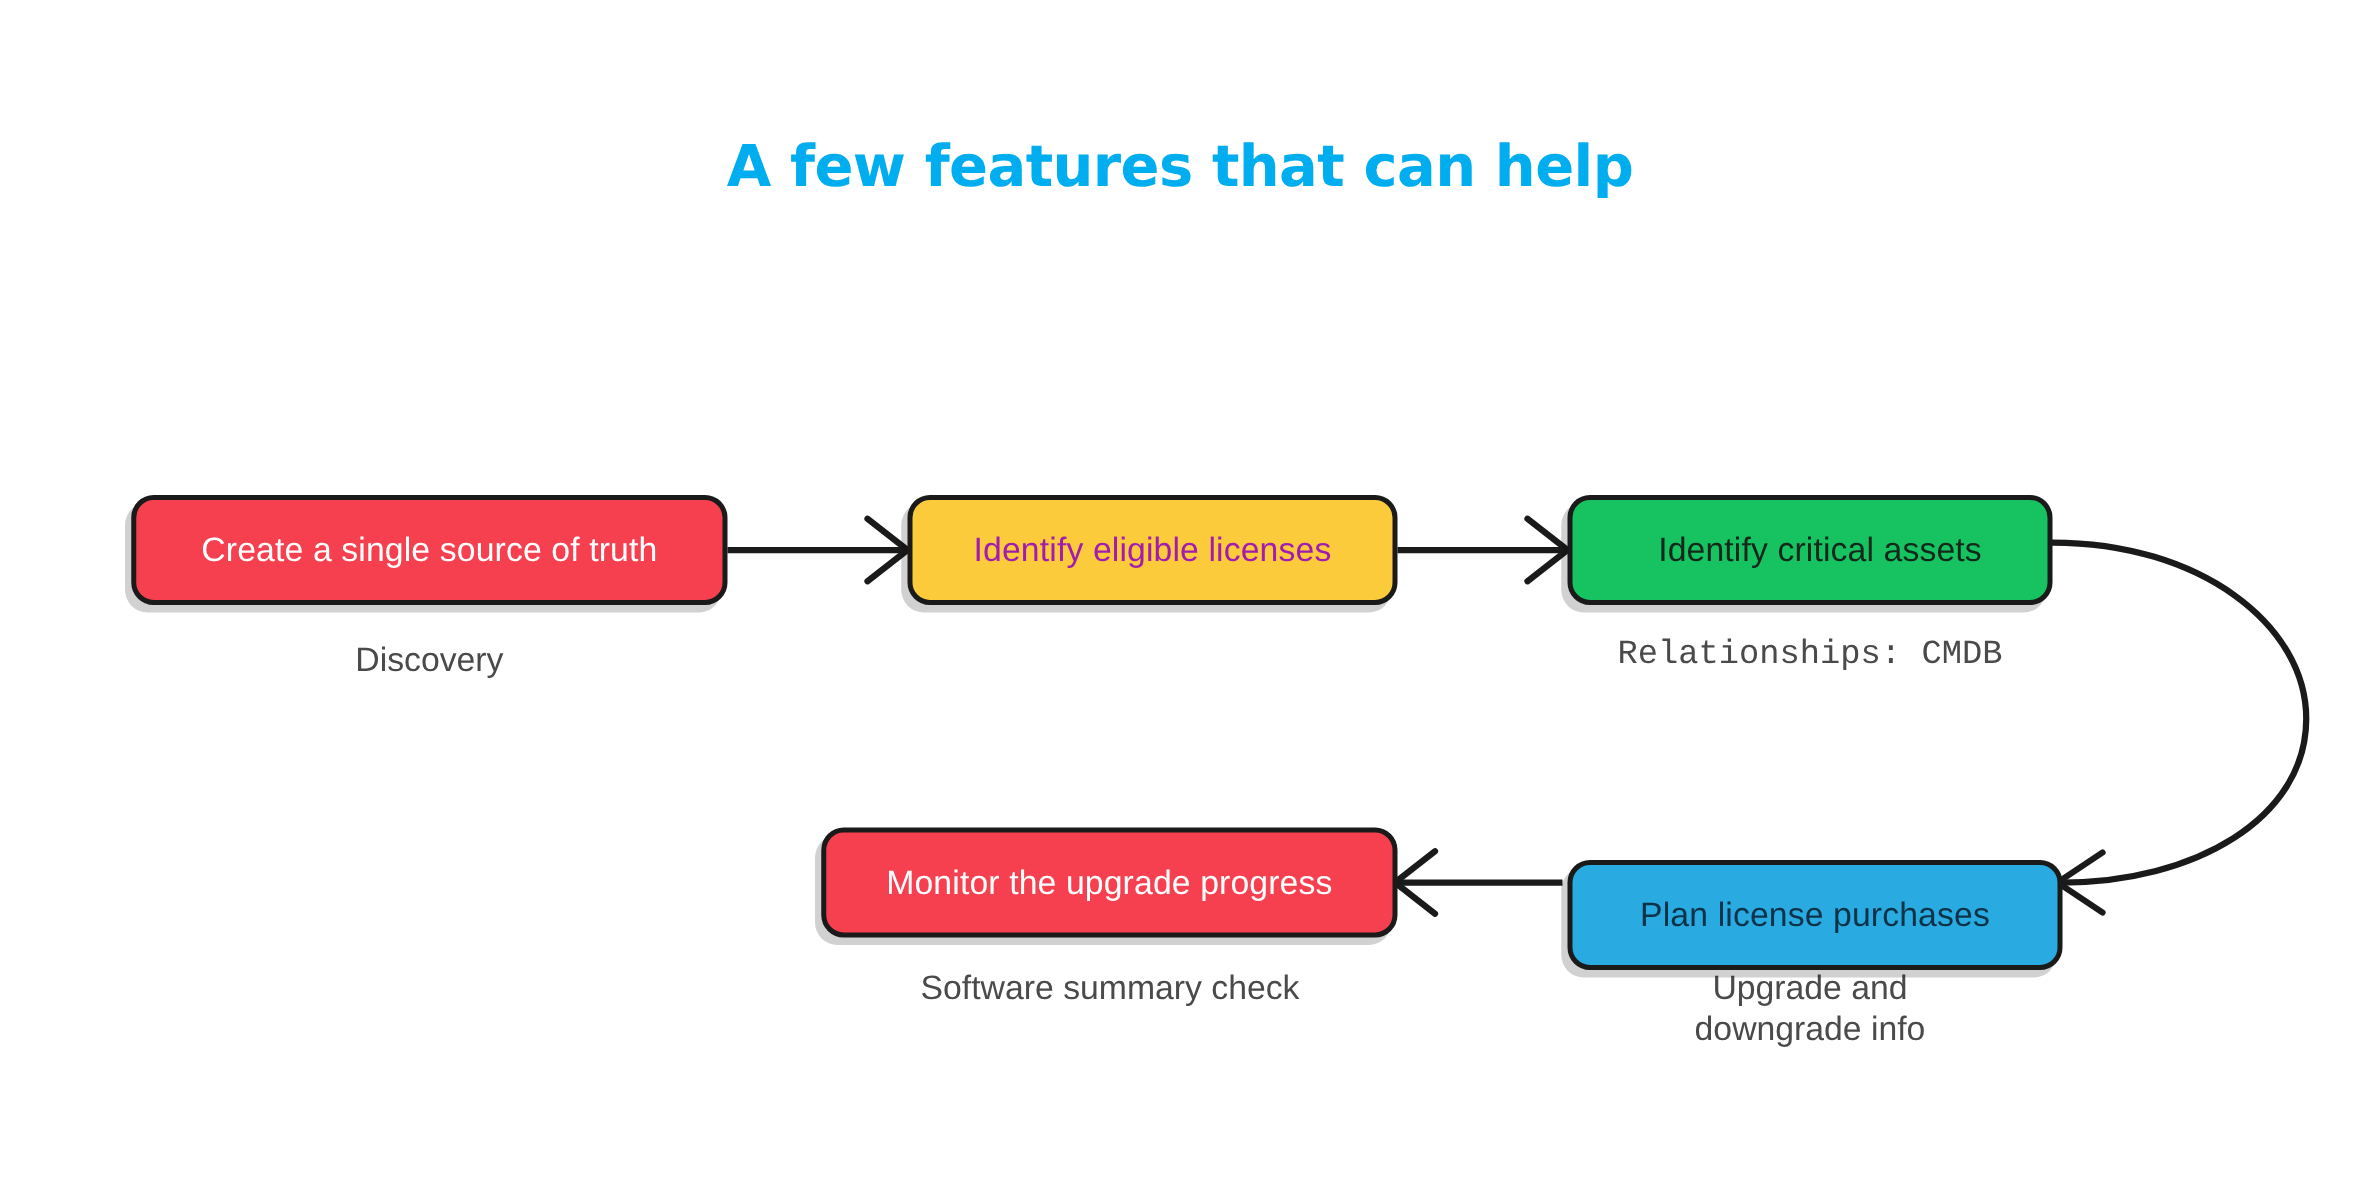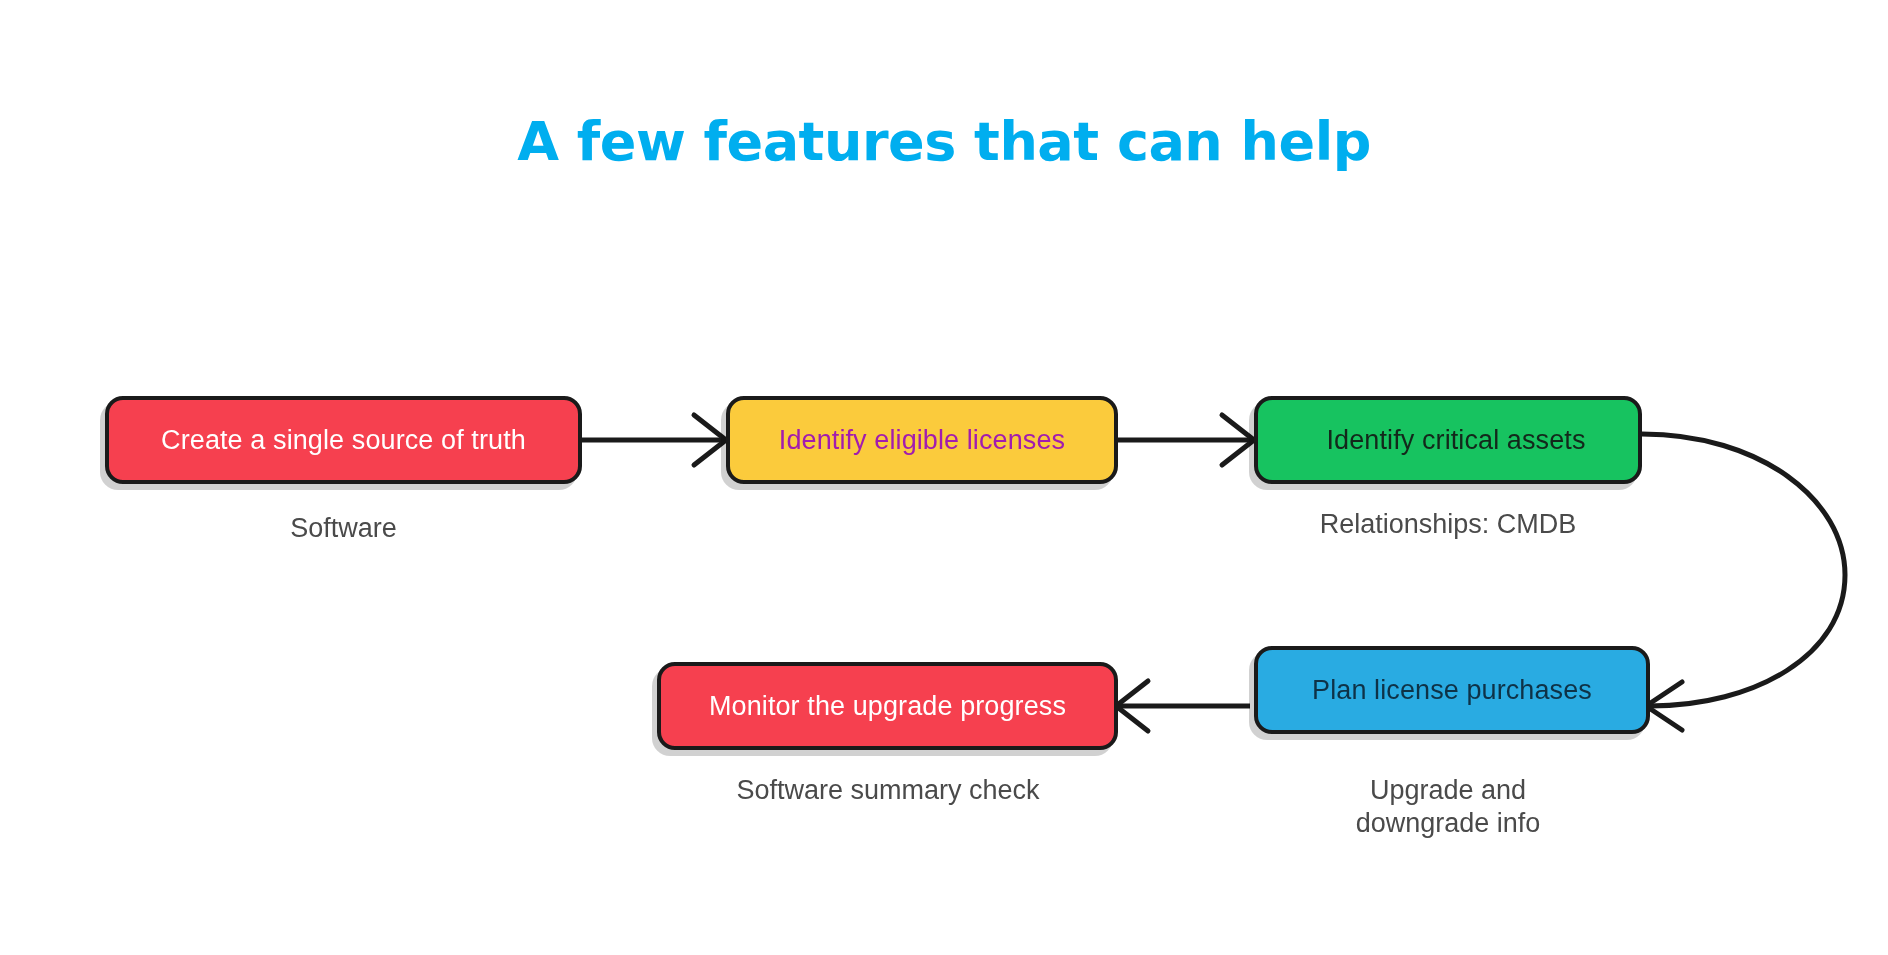--- a/index.html
+++ b/index.html
@@ -23,21 +23,21 @@
   }
 
   
   #page-title {
     position: absolute;
     left: 0;
     right: 0;
     top: 78px;
     text-align: center;
     font-family: "DejaVu Sans", sans-serif;
-    font-size: 54px;
+    font-size: 46px;
     font-weight: 700;
     letter-spacing: -0.5px;
     color: #00AEEF;
     line-height: 1.05;
     white-space: nowrap;
   }
 
   
   #connector-layer {
     position: absolute;
@@ -116,32 +116,32 @@
 
     <g>
       <line x1="1250" y1="706" x2="1120" y2="706" stroke="#1a1a1a" stroke-width="5" stroke-linecap="butt"></line>
       <polyline points="1148,681 1116,706 1148,731" fill="none" stroke="#1a1a1a" stroke-width="5" stroke-linecap="round" stroke-linejoin="round"></polyline>
     </g>
   </svg>
 
   <div class="node red" style="left:105px; top:396px; width:477px; height:88px;align-items:center;">
     <span class="node-label">Create a single source of truth</span>
   </div>
-  <div class="caption" style="left:105px; top:512px; width:477px;">Software</div>
+  <div class="caption" style="left:105px; top:512px; width:477px;">Discovery</div>
 
   <div class="node yellow" style="left:726px; top:396px; width:392px; height:88px;">
     <span class="node-label">Identify eligible licenses</span>
   </div>
 
   <div class="node green" style="left:1254px; top:396px; width:388px; height:88px;padding-left:16px;">
     <span class="node-label">Identify critical assets</span>
   </div>
-  <div class="caption" style="left:1214px; top:508px; width:468px;">Relationships: CMDB</div>
+  <div class="caption" style="left:1214px; top:508px; width:468px;font-family:Liberation Mono, monospace;">Relationships: CMDB</div>
 
-  <div class="node blue" style="left:1254px; top:646px; width:396px; height:88px;">
+  <div class="node blue" style="left:1254px; top:688px; width:396px; height:88px;">
     <span class="node-label">Plan license purchases</span>
   </div>
   <div class="caption" style="left:1214px; top:774px; width:468px;">Upgrade and
 downgrade info</div>
 
   <div class="node red" style="left:657px; top:662px; width:461px; height:88px;">
     <span class="node-label">Monitor the upgrade progress</span>
   </div>
   <div class="caption" style="left:640px; top:774px; width:496px;">Software summary check</div>
 

